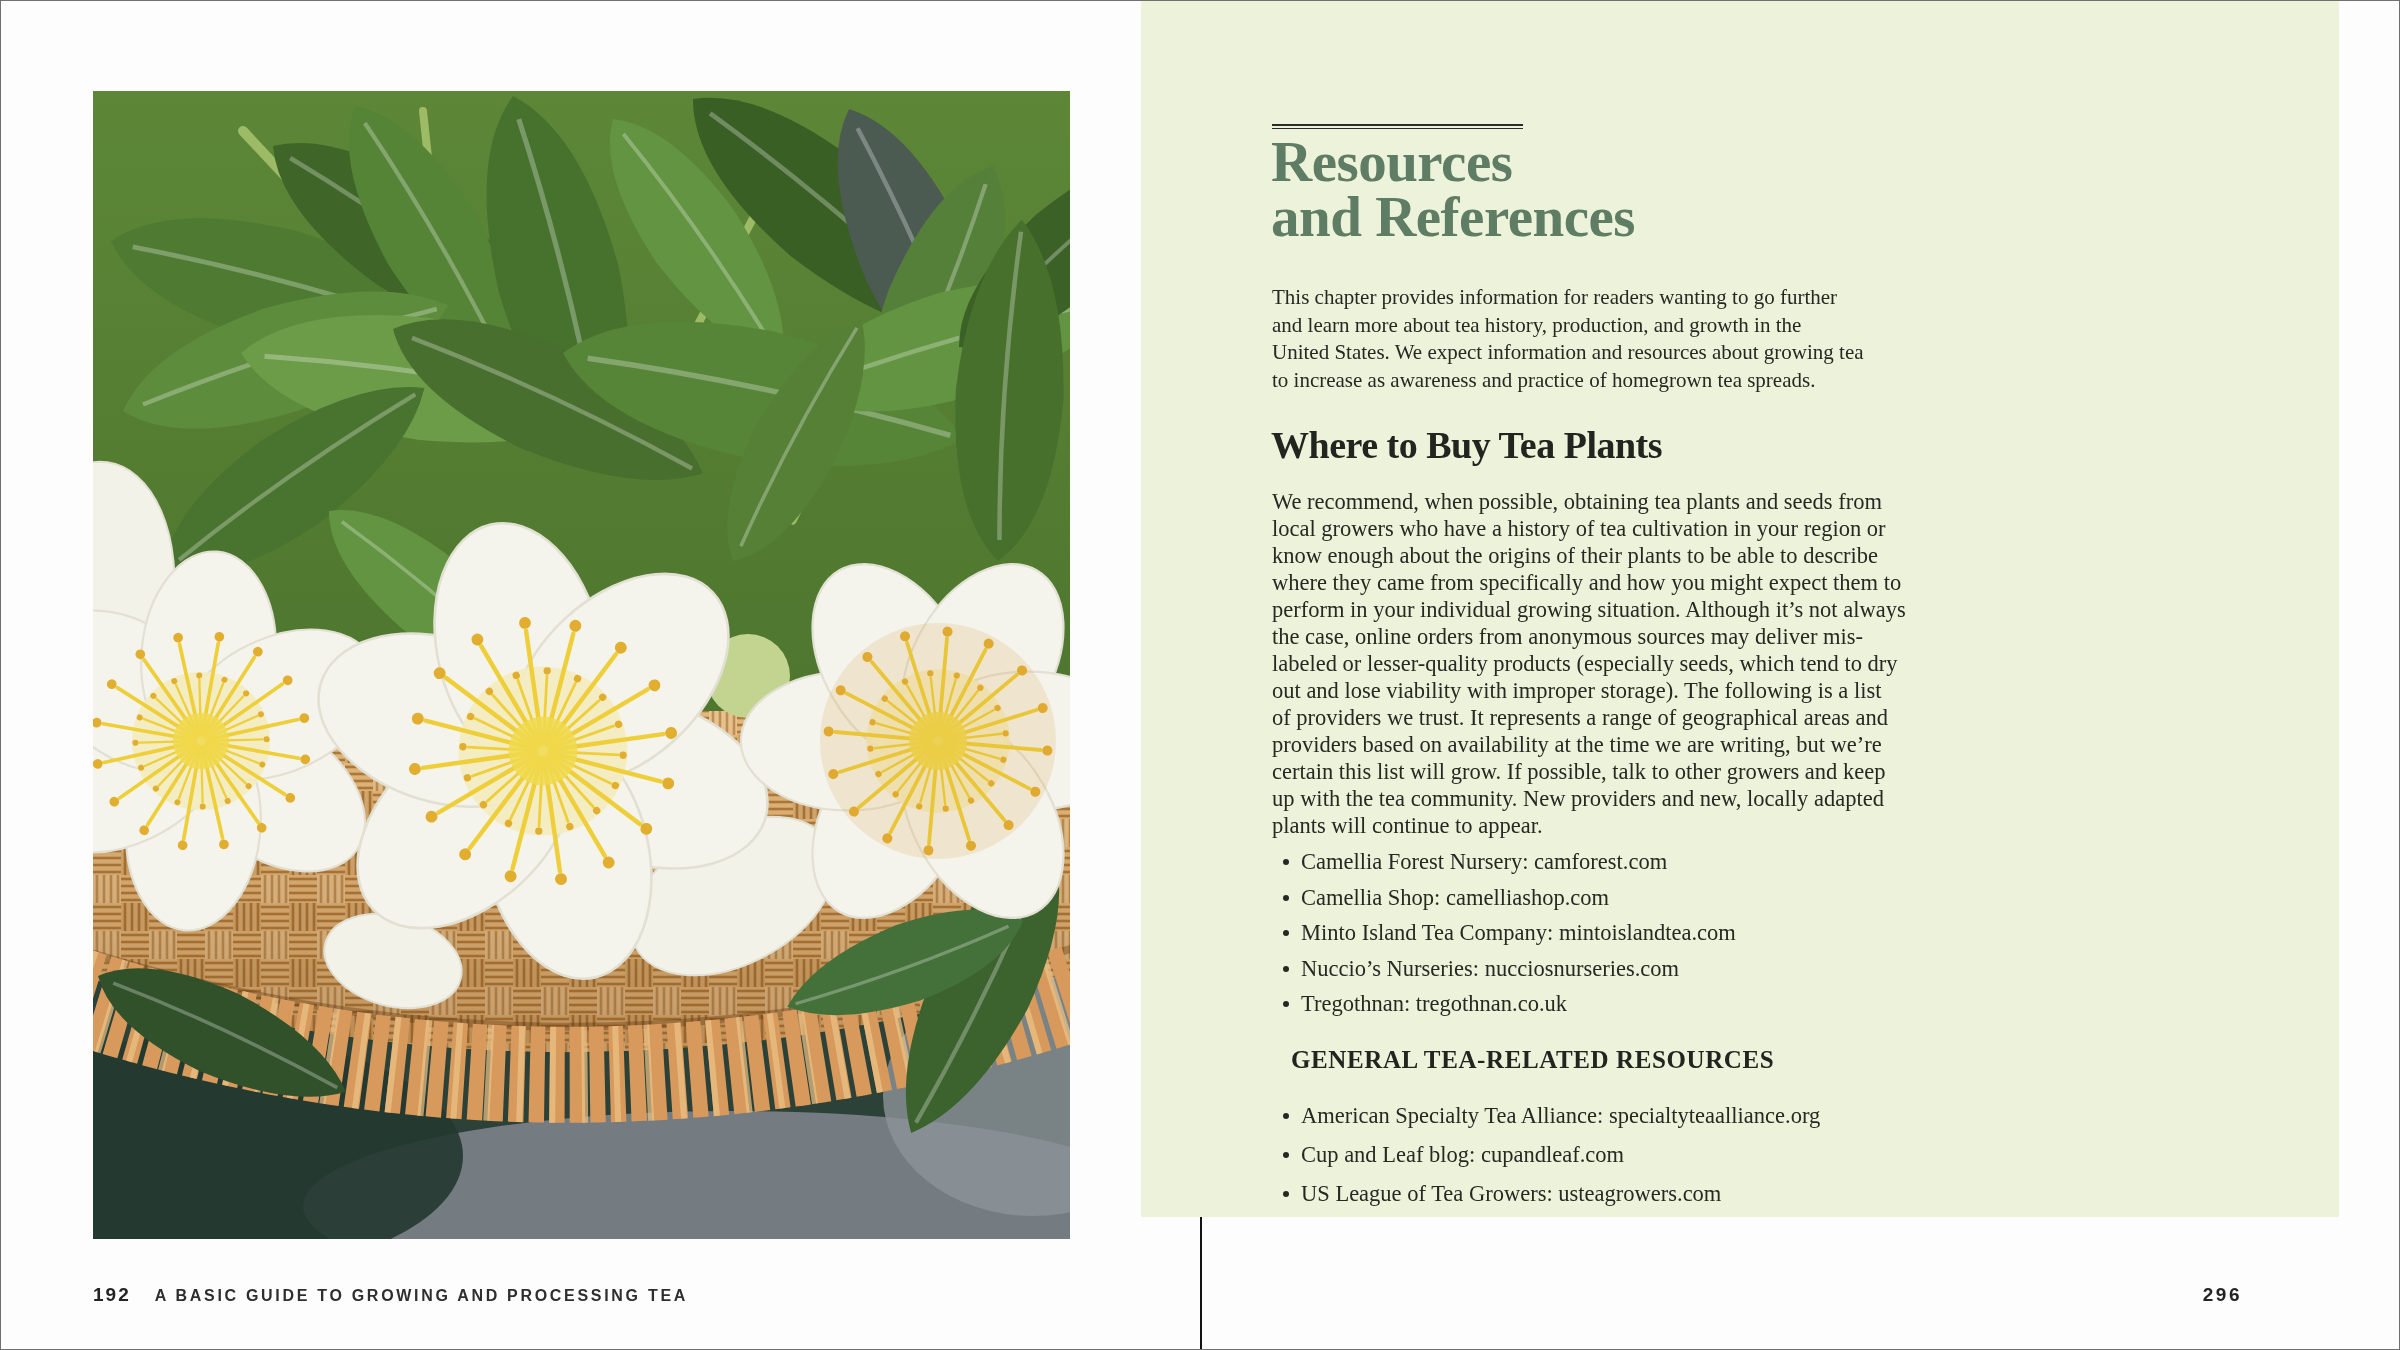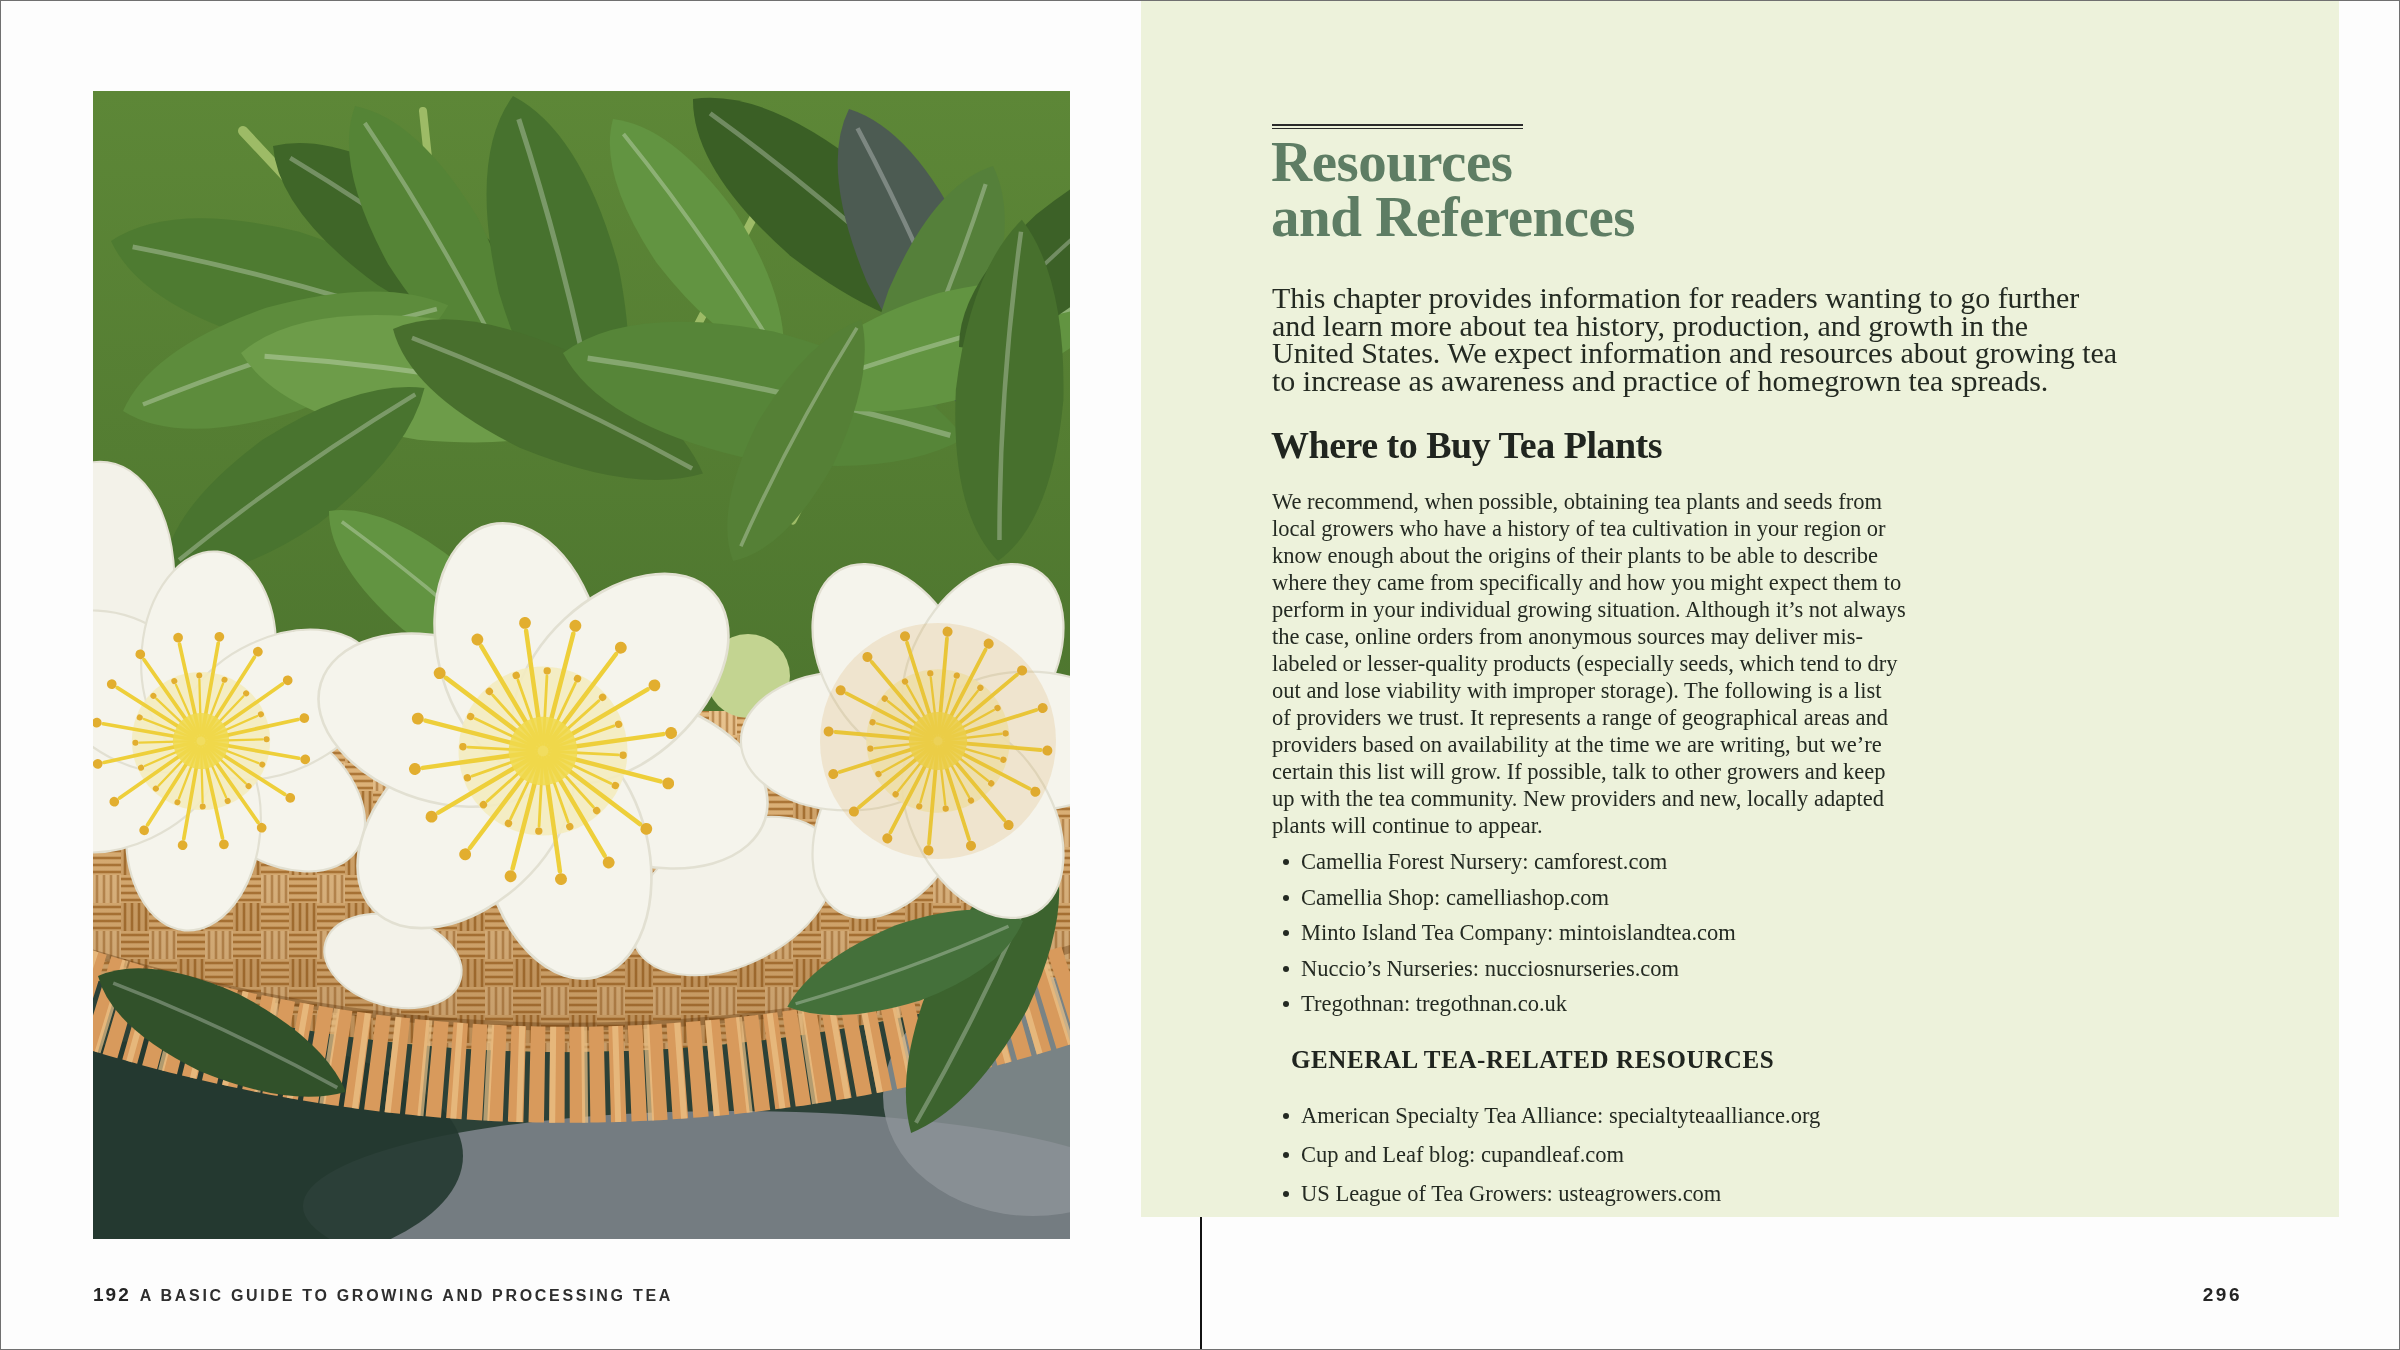--- a/index.html
+++ b/index.html
@@ -8,38 +8,38 @@
     background:#fdfdfd;box-sizing:border-box;border:1px solid #707070;
     font-family:"Liberation Serif",serif;overflow:hidden;
   }
   .page-left{position:absolute;left:0;top:0;width:1199px;height:1350px;background:#fdfdfd;}
   .gutter{position:absolute;left:1199px;top:0;width:2px;height:1350px;background:#131313;}
   .page-right{position:absolute;left:1140px;top:0;width:1198px;height:1216px;background:#edf2db;}
 
   .photo{position:absolute;left:92px;top:90px;width:977px;height:1148px;display:block;}
 
   .footer-left{
-    position:absolute;left:92px;top:1283px;display:flex;align-items:baseline;gap:9px;
+    position:absolute;left:92px;top:1283px;display:flex;align-items:baseline;gap:24px;
     font-family:"Liberation Sans",sans-serif;color:#242424;
   }
   .folio{font-size:19px;font-weight:bold;letter-spacing:2px;}
   .book-title{font-size:16px;font-weight:bold;letter-spacing:2.7px;color:#2e2e2e;}
 
   
   .chapter-rule{
     position:absolute;left:131px;top:123px;width:251px;height:5px;
     border-top:2.5px solid #2b2b2b;border-bottom:1.5px solid #2b2b2b;box-sizing:border-box;
   }
   .chapter-title{
     position:absolute;left:130px;top:133px;
     font-size:57px;line-height:55px;font-weight:bold;color:#5e7d64;letter-spacing:-0.5px;
   }
   .intro{
     position:absolute;left:131px;top:283px;
-    font-size:30px;line-height:27.5px;color:#242a22;white-space:pre-line;
+    font-size:21px;line-height:27.5px;color:#242a22;white-space:pre-line;
   }
   .h2{
     position:absolute;left:130px;top:422px;
     font-size:38px;font-weight:bold;color:#20251f;letter-spacing:-0.5px;
   }
   .body-para{
     position:absolute;left:131px;top:487px;
     font-size:22.5px;line-height:27px;color:#242a22;white-space:pre-line;
   }
   .bullet-list{position:absolute;left:142px;display:flex;flex-direction:column;gap:12.5px;

